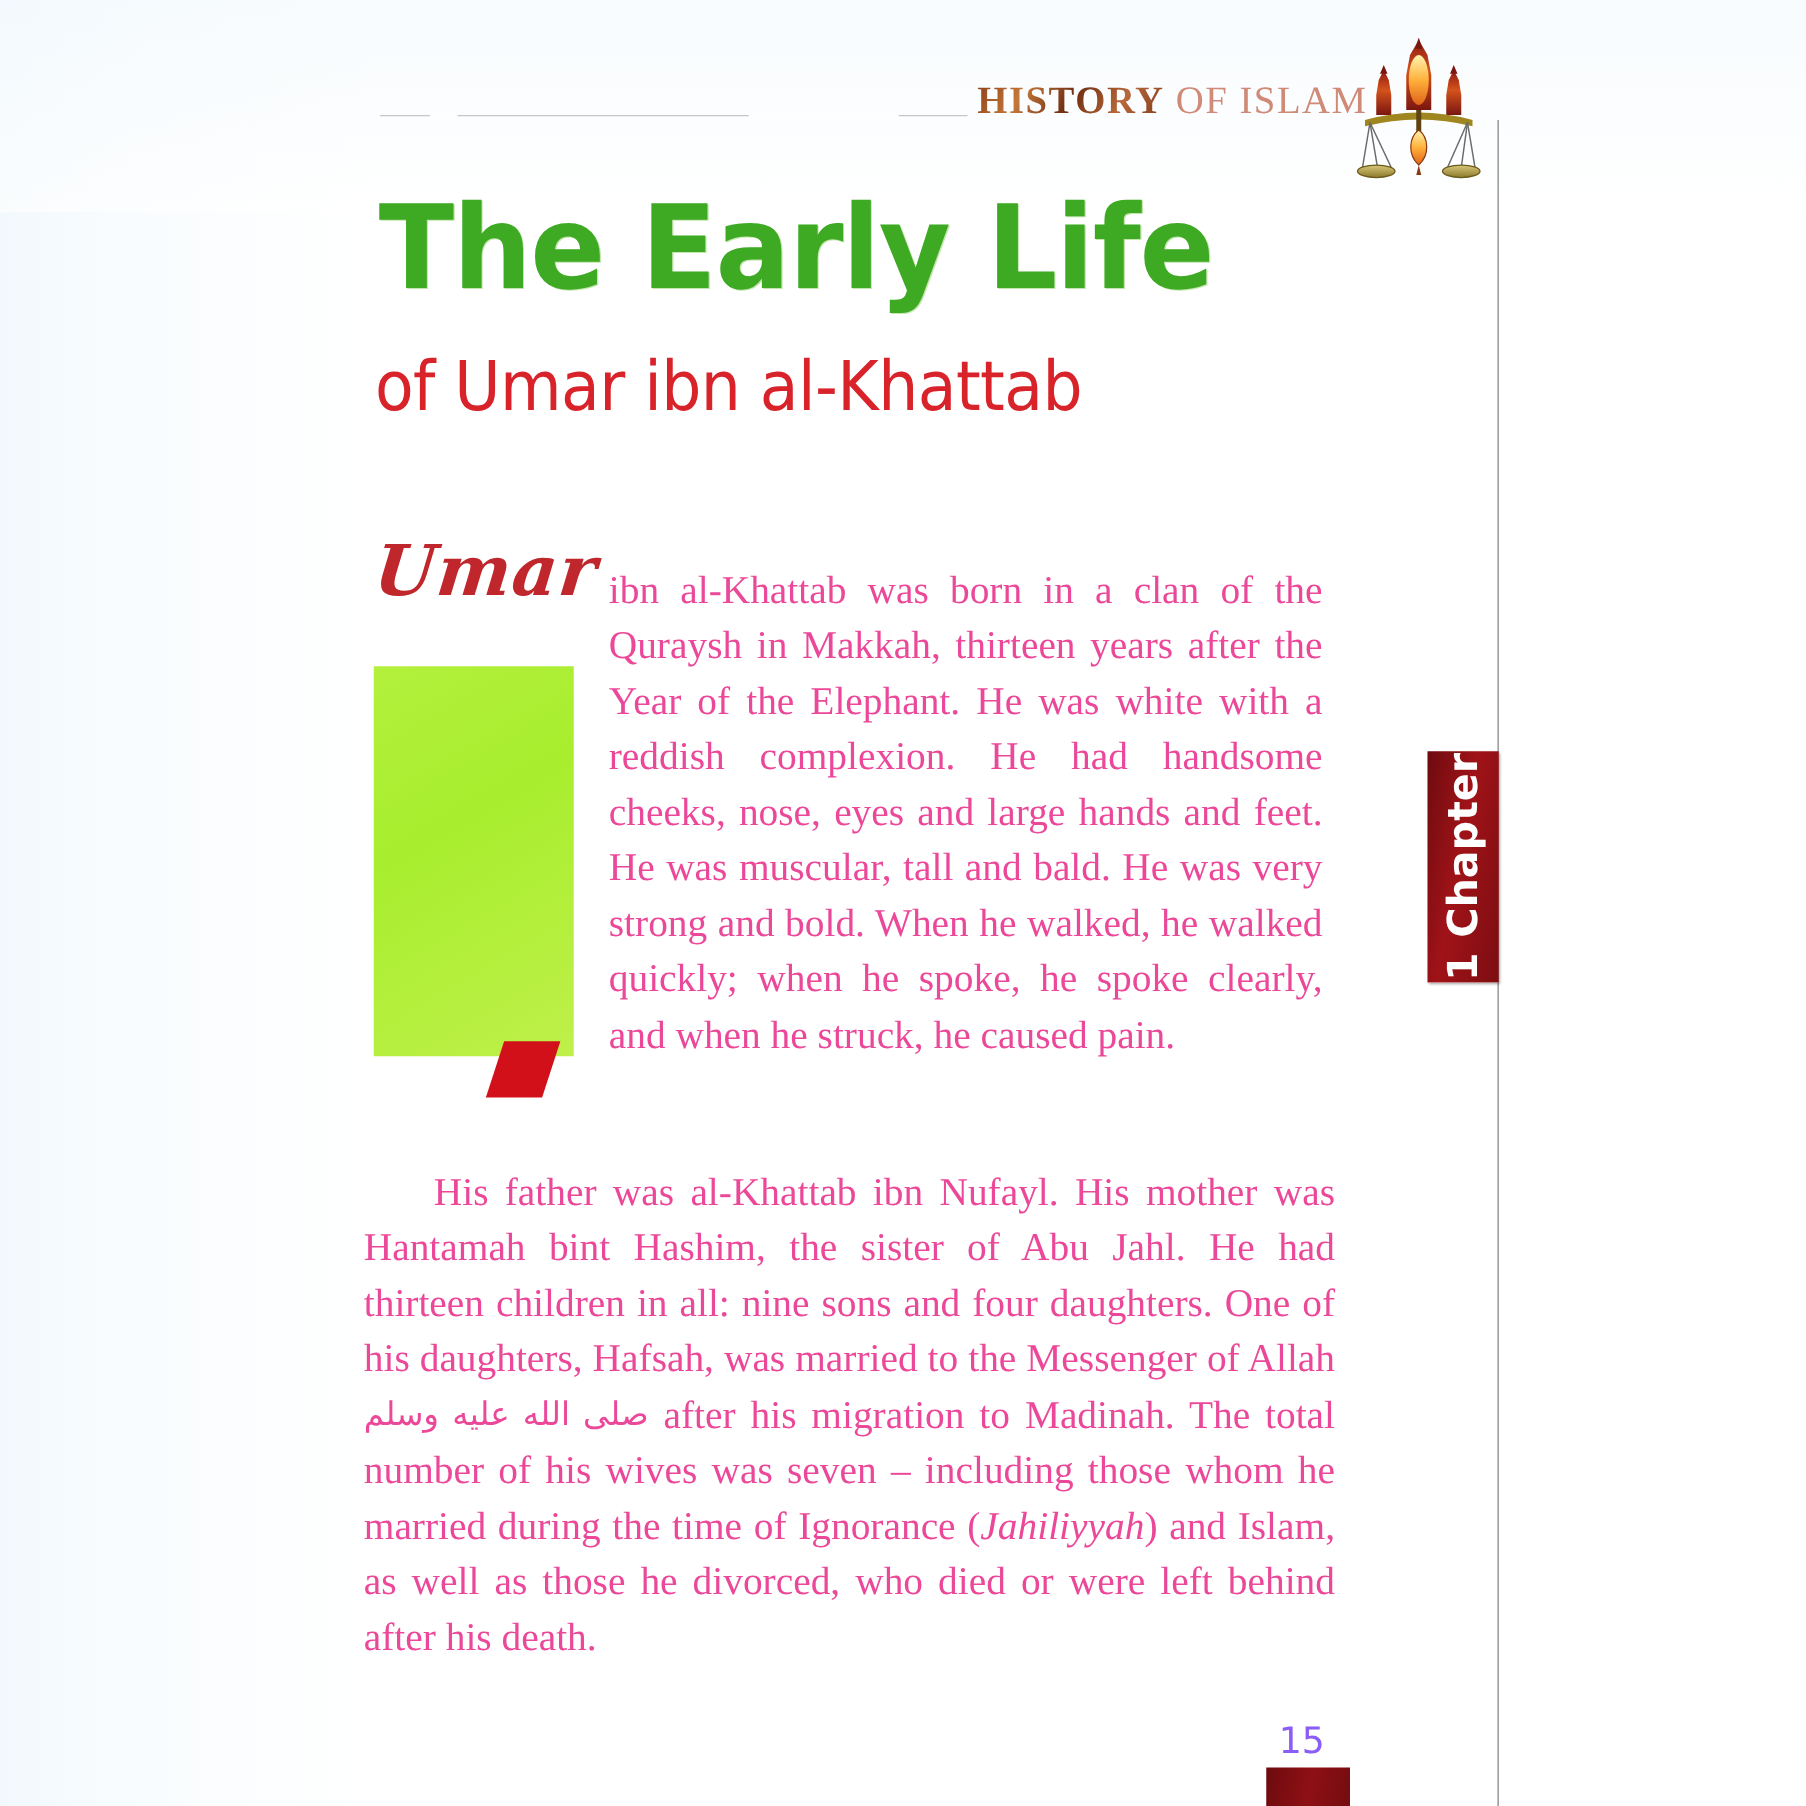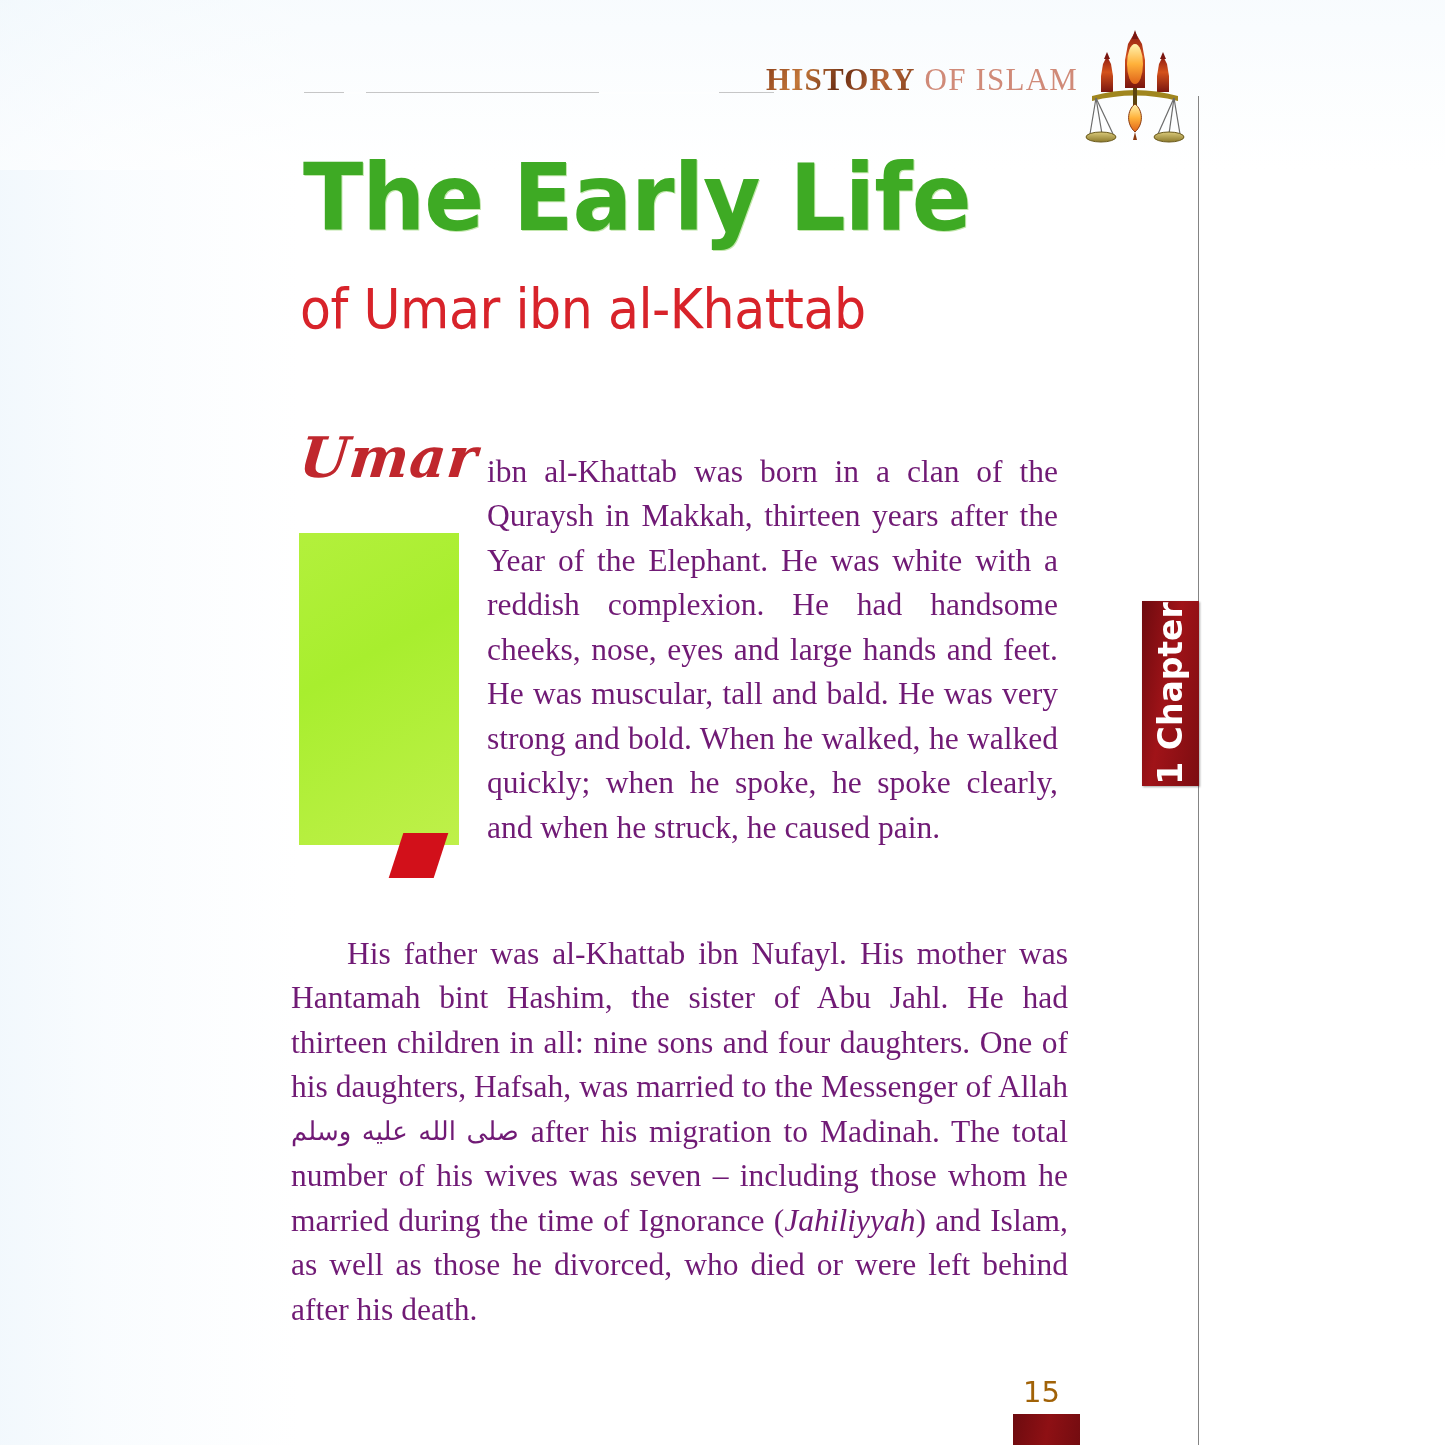--- a/index.html
+++ b/index.html
@@ -60,21 +60,21 @@
   }
   .header-rule::after {
     content: "";
     position: absolute;
     left: 295px; top: -1px;
     width: 120px; height: 0;
     border-top: 2.5px solid #ffffff;
   }
   .header-title {
     position: absolute;
-    right: 112px;
+    right: 96px;
     top: 32px;
     font-family: "Liberation Serif", "DejaVu Serif", serif;
     font-size: 31px;
     letter-spacing: 1.2px;
     white-space: nowrap;
   }
   .ht-a {
     font-weight: bold;
     color: #9b5a22;
     background: linear-gradient(120deg,#8a3d18 0%,#c4783a 25%,#6e2f13 50%,#b8683a 75%,#7d3a18 100%);
@@ -155,21 +155,21 @@
     height: 45px;
     background: #d2101a;
     transform: skewX(-18deg);
   }
 
   .para {
     position: absolute;
     font-family: "Liberation Serif", "DejaVu Serif", serif;
     font-size: 31.5px;
     line-height: 44.5px;
-    color: #701a75;
+    color: #ec4899;
     text-align: justify;
     text-justify: inter-word;
   }
   .para-1 {
     left: 487px;
     top: 418px;
     width: 571px;
   }
   .para-2 {
     left: 291px;
@@ -217,21 +217,21 @@
     letter-spacing: 0px;
   }
 
   
   .page-number {
     position: absolute;
     left: 1023px;
     top: 1375px;
     font-family: "DejaVu Sans", "Liberation Sans", sans-serif;
     font-size: 29px;
-    color: #a16207;
+    color: #8b5cf6;
   }
   .footer-block {
     position: absolute;
     left: 1013px;
     top: 1414px;
     width: 67px;
     height: 44px;
     background: linear-gradient(100deg,#6d0b0f 0%,#8e1014 50%,#720c10 100%);
   }
 </style>

